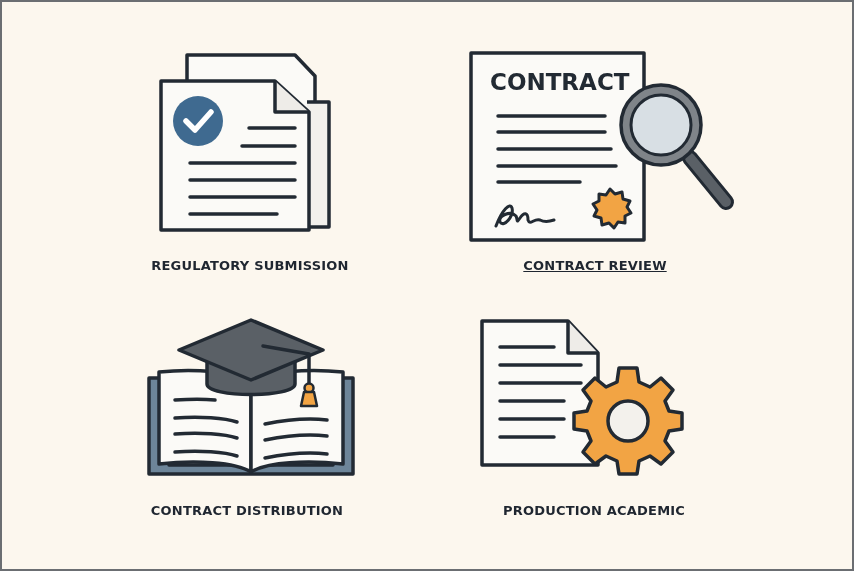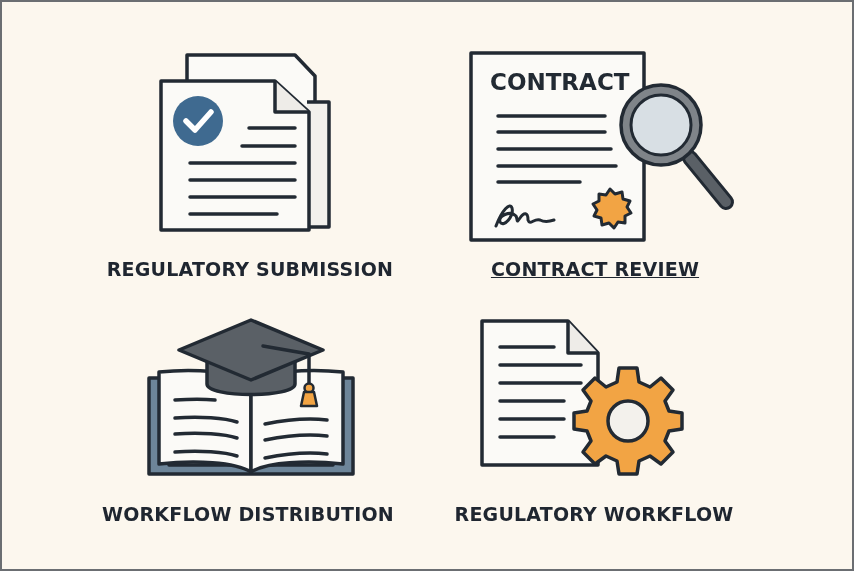--- a/index.html
+++ b/index.html
@@ -17,21 +17,21 @@
       background: #fcf7ee;
     }
     .tile {
       position: absolute;
     }
     .icon { position: absolute; }
     .label {
       position: absolute;
       font-family: "DejaVu Sans", sans-serif;
       font-weight: bold;
-      font-size: 19px;
+      font-size: 13px;
       letter-spacing: 0.2px;
       color: #1f2630;
       white-space: nowrap;
       text-align: center;
     }
   </style>
 </head>
 <body>
 
 <div class="frame">
@@ -103,37 +103,37 @@
       <path d="M120 148 C140 144, 165 142, 182 144" fill="none" stroke="#222a33" stroke-width="3.5" stroke-linecap="round"></path>
 
       <path d="M62 52 V74 C62 88, 150 88, 150 74 V52 Z" fill="#5a6066" stroke="#222a33" stroke-width="3.5" stroke-linejoin="round"></path>
 
       <path d="M106 10 L178 40 L106 70 L34 40 Z" fill="#5a6066" stroke="#222a33" stroke-width="3.5" stroke-linejoin="round"></path>
 
       <path d="M118 36 L164 44 V74" fill="none" stroke="#222a33" stroke-width="3.5" stroke-linecap="round" stroke-linejoin="round"></path>
       <circle cx="164" cy="78" r="4.5" fill="#f2a444" stroke="#222a33" stroke-width="2.5"></circle>
       <path d="M159 82 L169 82 L172 96 L156 96 Z" fill="#f2a444" stroke="#222a33" stroke-width="2.5" stroke-linejoin="round"></path>
     </svg>
-    <div class="label" style="left:100px; top:501px; width:290px;">WORKFLOW DISTRIBUTION</div>
+    <div class="label" style="left:100px; top:501px; width:290px;">CONTRACT DISTRIBUTION</div>
   </div>
 
   <div class="tile">
     <svg class="icon" style="left:476px; top:315px;" width="215" height="160" viewBox="0 0 215 160">
 
       <path d="M4 4 H90 L120 36 V148 H4 Z" fill="#fbfaf7" stroke="#222a33" stroke-width="3.5" stroke-linejoin="round"></path>
       <path d="M90 4 V36 H120" fill="#eeece8" stroke="#222a33" stroke-width="3.5" stroke-linejoin="round"></path>
 
       <line x1="22" y1="30" x2="76" y2="30" stroke="#222a33" stroke-width="3.5" stroke-linecap="round"></line>
       <line x1="22" y1="48" x2="103" y2="48" stroke="#222a33" stroke-width="3.5" stroke-linecap="round"></line>
       <line x1="22" y1="66" x2="103" y2="66" stroke="#222a33" stroke-width="3.5" stroke-linecap="round"></line>
       <line x1="22" y1="84" x2="86" y2="84" stroke="#222a33" stroke-width="3.5" stroke-linecap="round"></line>
       <line x1="22" y1="102" x2="86" y2="102" stroke="#222a33" stroke-width="3.5" stroke-linecap="round"></line>
       <line x1="22" y1="120" x2="76" y2="120" stroke="#222a33" stroke-width="3.5" stroke-linecap="round"></line>
 
       <g transform="translate(150,103)">
         <path d="M-9 -52 H9 L11 -38 L22 -33 L33 -42 L45 -30 L37 -19 L41 -9 L54 -7 V9 L41 11 L37 21 L45 32 L33 44 L22 36 L11 41 L9 54 H-9 L-11 41 L-22 36 L-33 44 L-45 32 L-37 21 L-41 11 L-54 9 V-7 L-41 -9 L-37 -19 L-45 -30 L-33 -42 L-22 -33 L-11 -38 Z" fill="#f2a444" stroke="#222a33" stroke-width="3.5" stroke-linejoin="round"></path>
         <circle cx="0" cy="1" r="20" fill="#f3f1ec" stroke="#222a33" stroke-width="3.5"></circle>
       </g>
     </svg>
-    <div class="label" style="left:444px; top:501px; width:296px;">REGULATORY WORKFLOW</div>
+    <div class="label" style="left:444px; top:501px; width:296px;">PRODUCTION ACADEMIC</div>
   </div>
 
 </div>
 
 </body></html>

